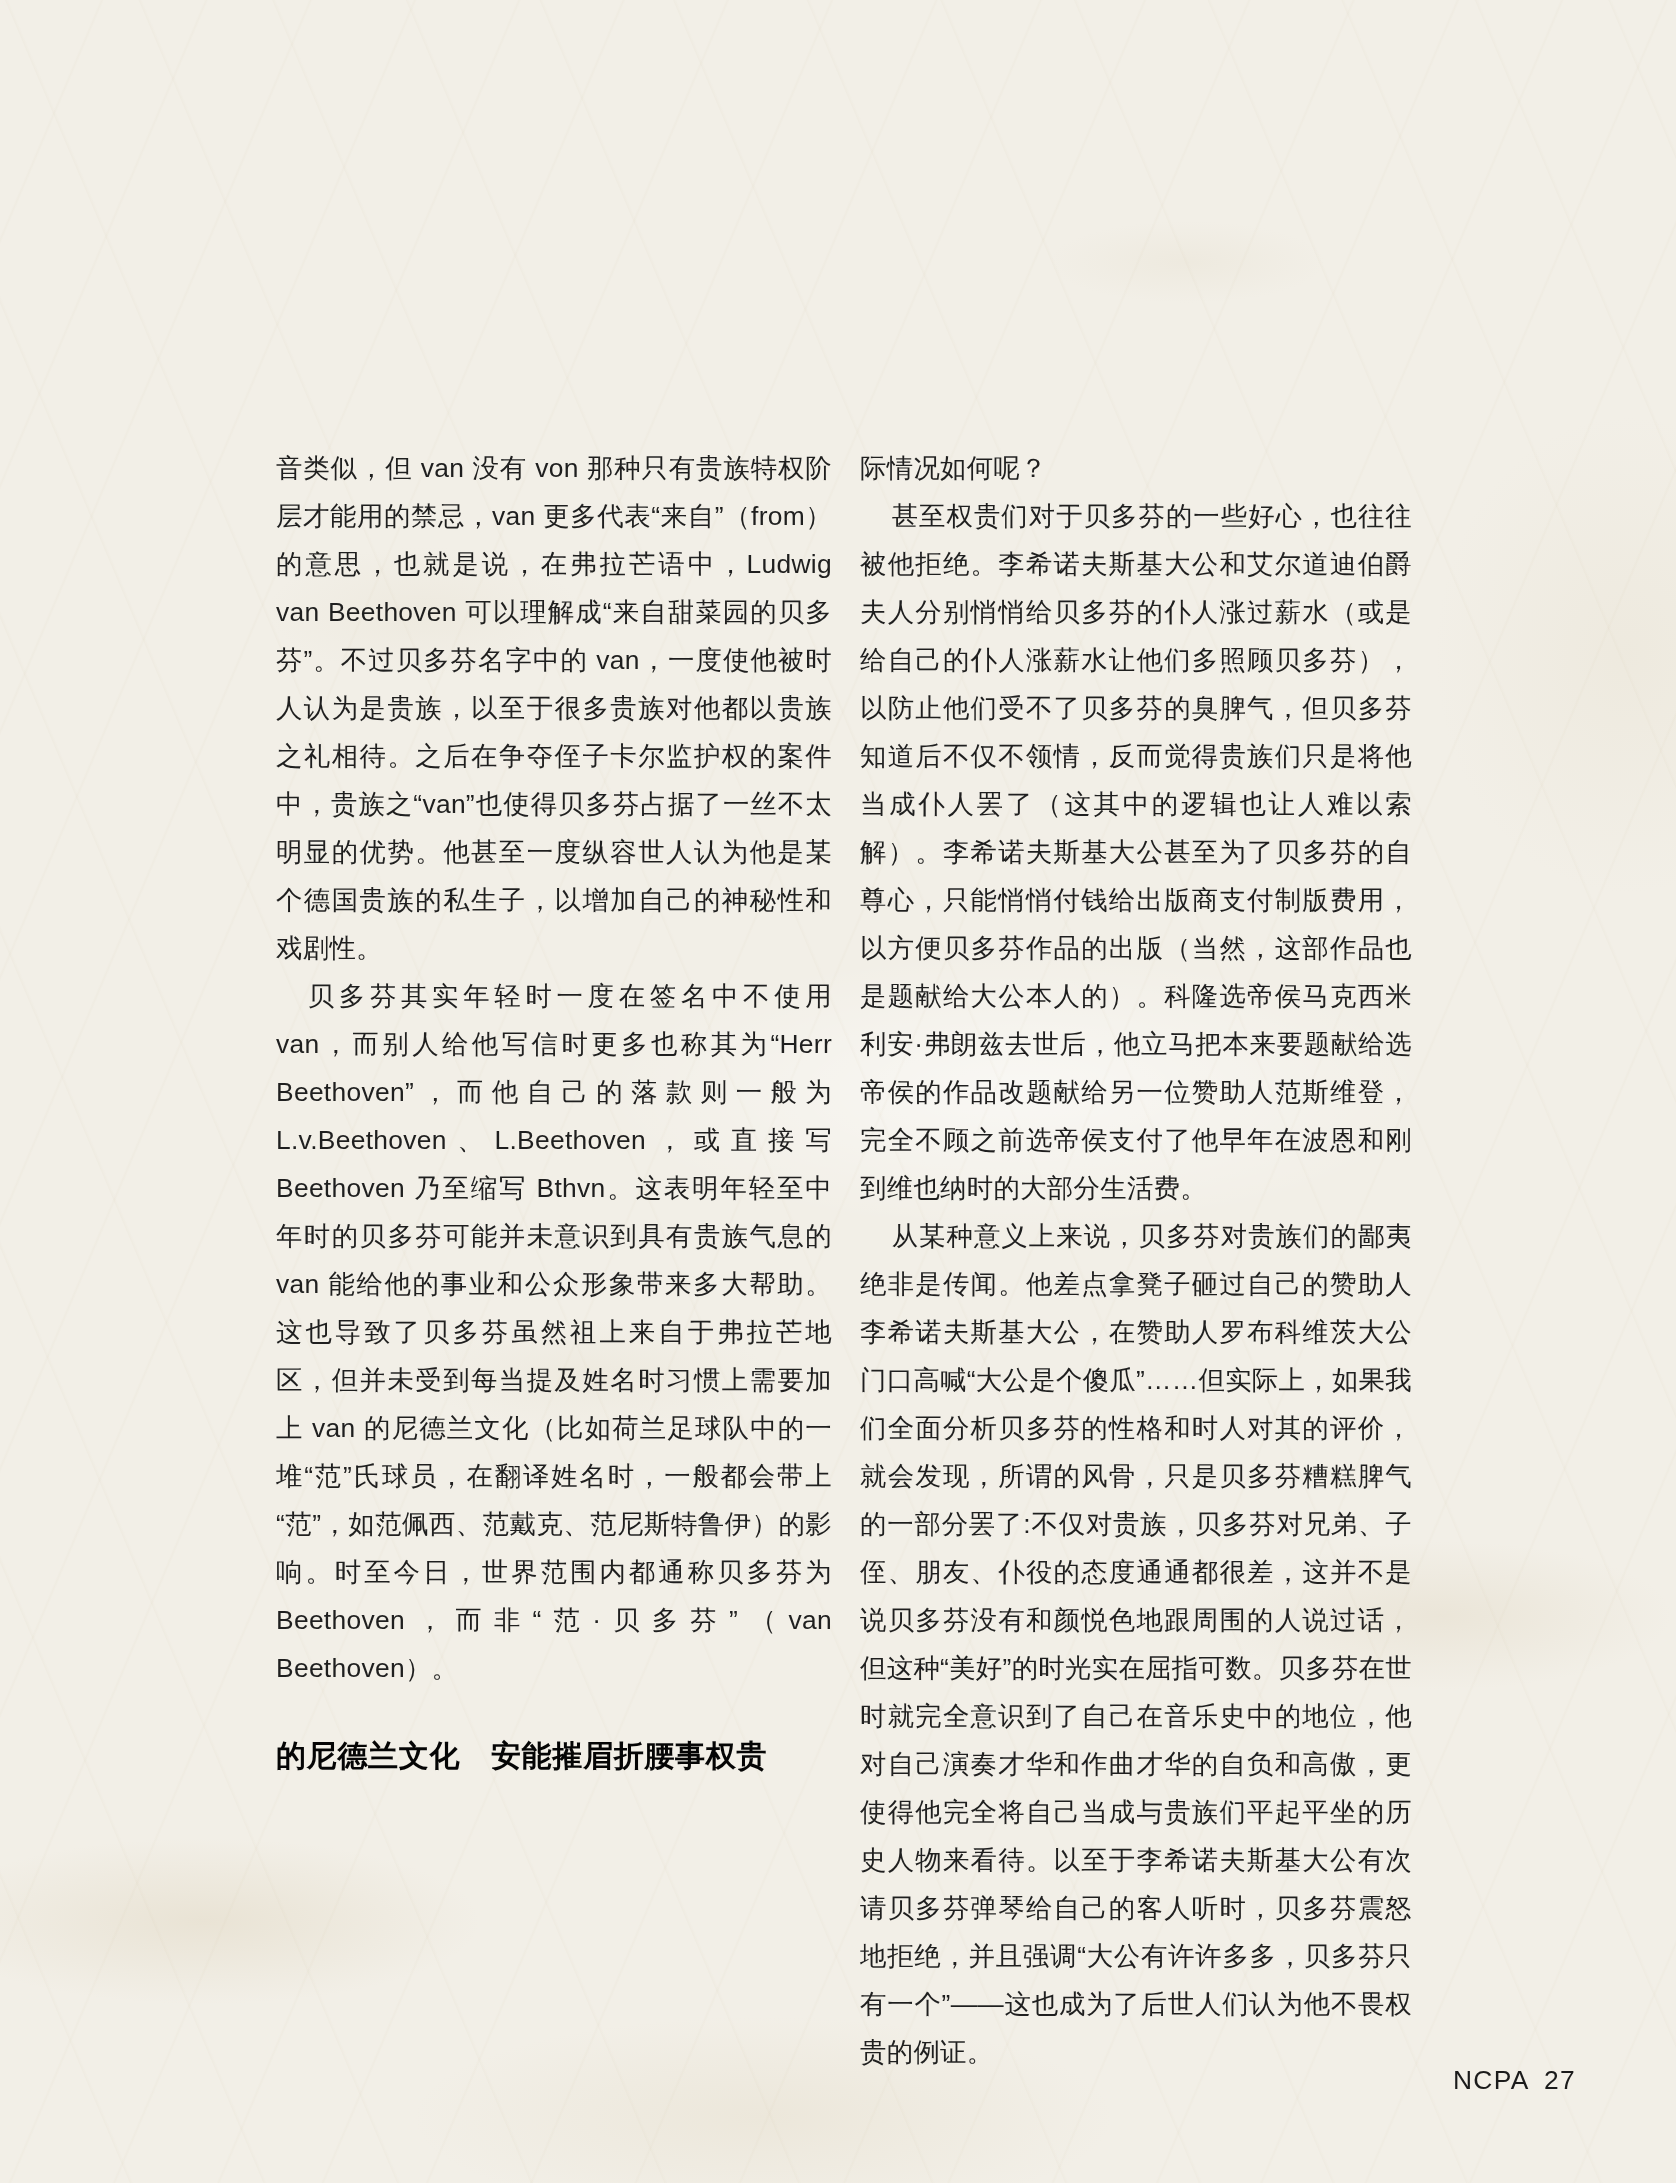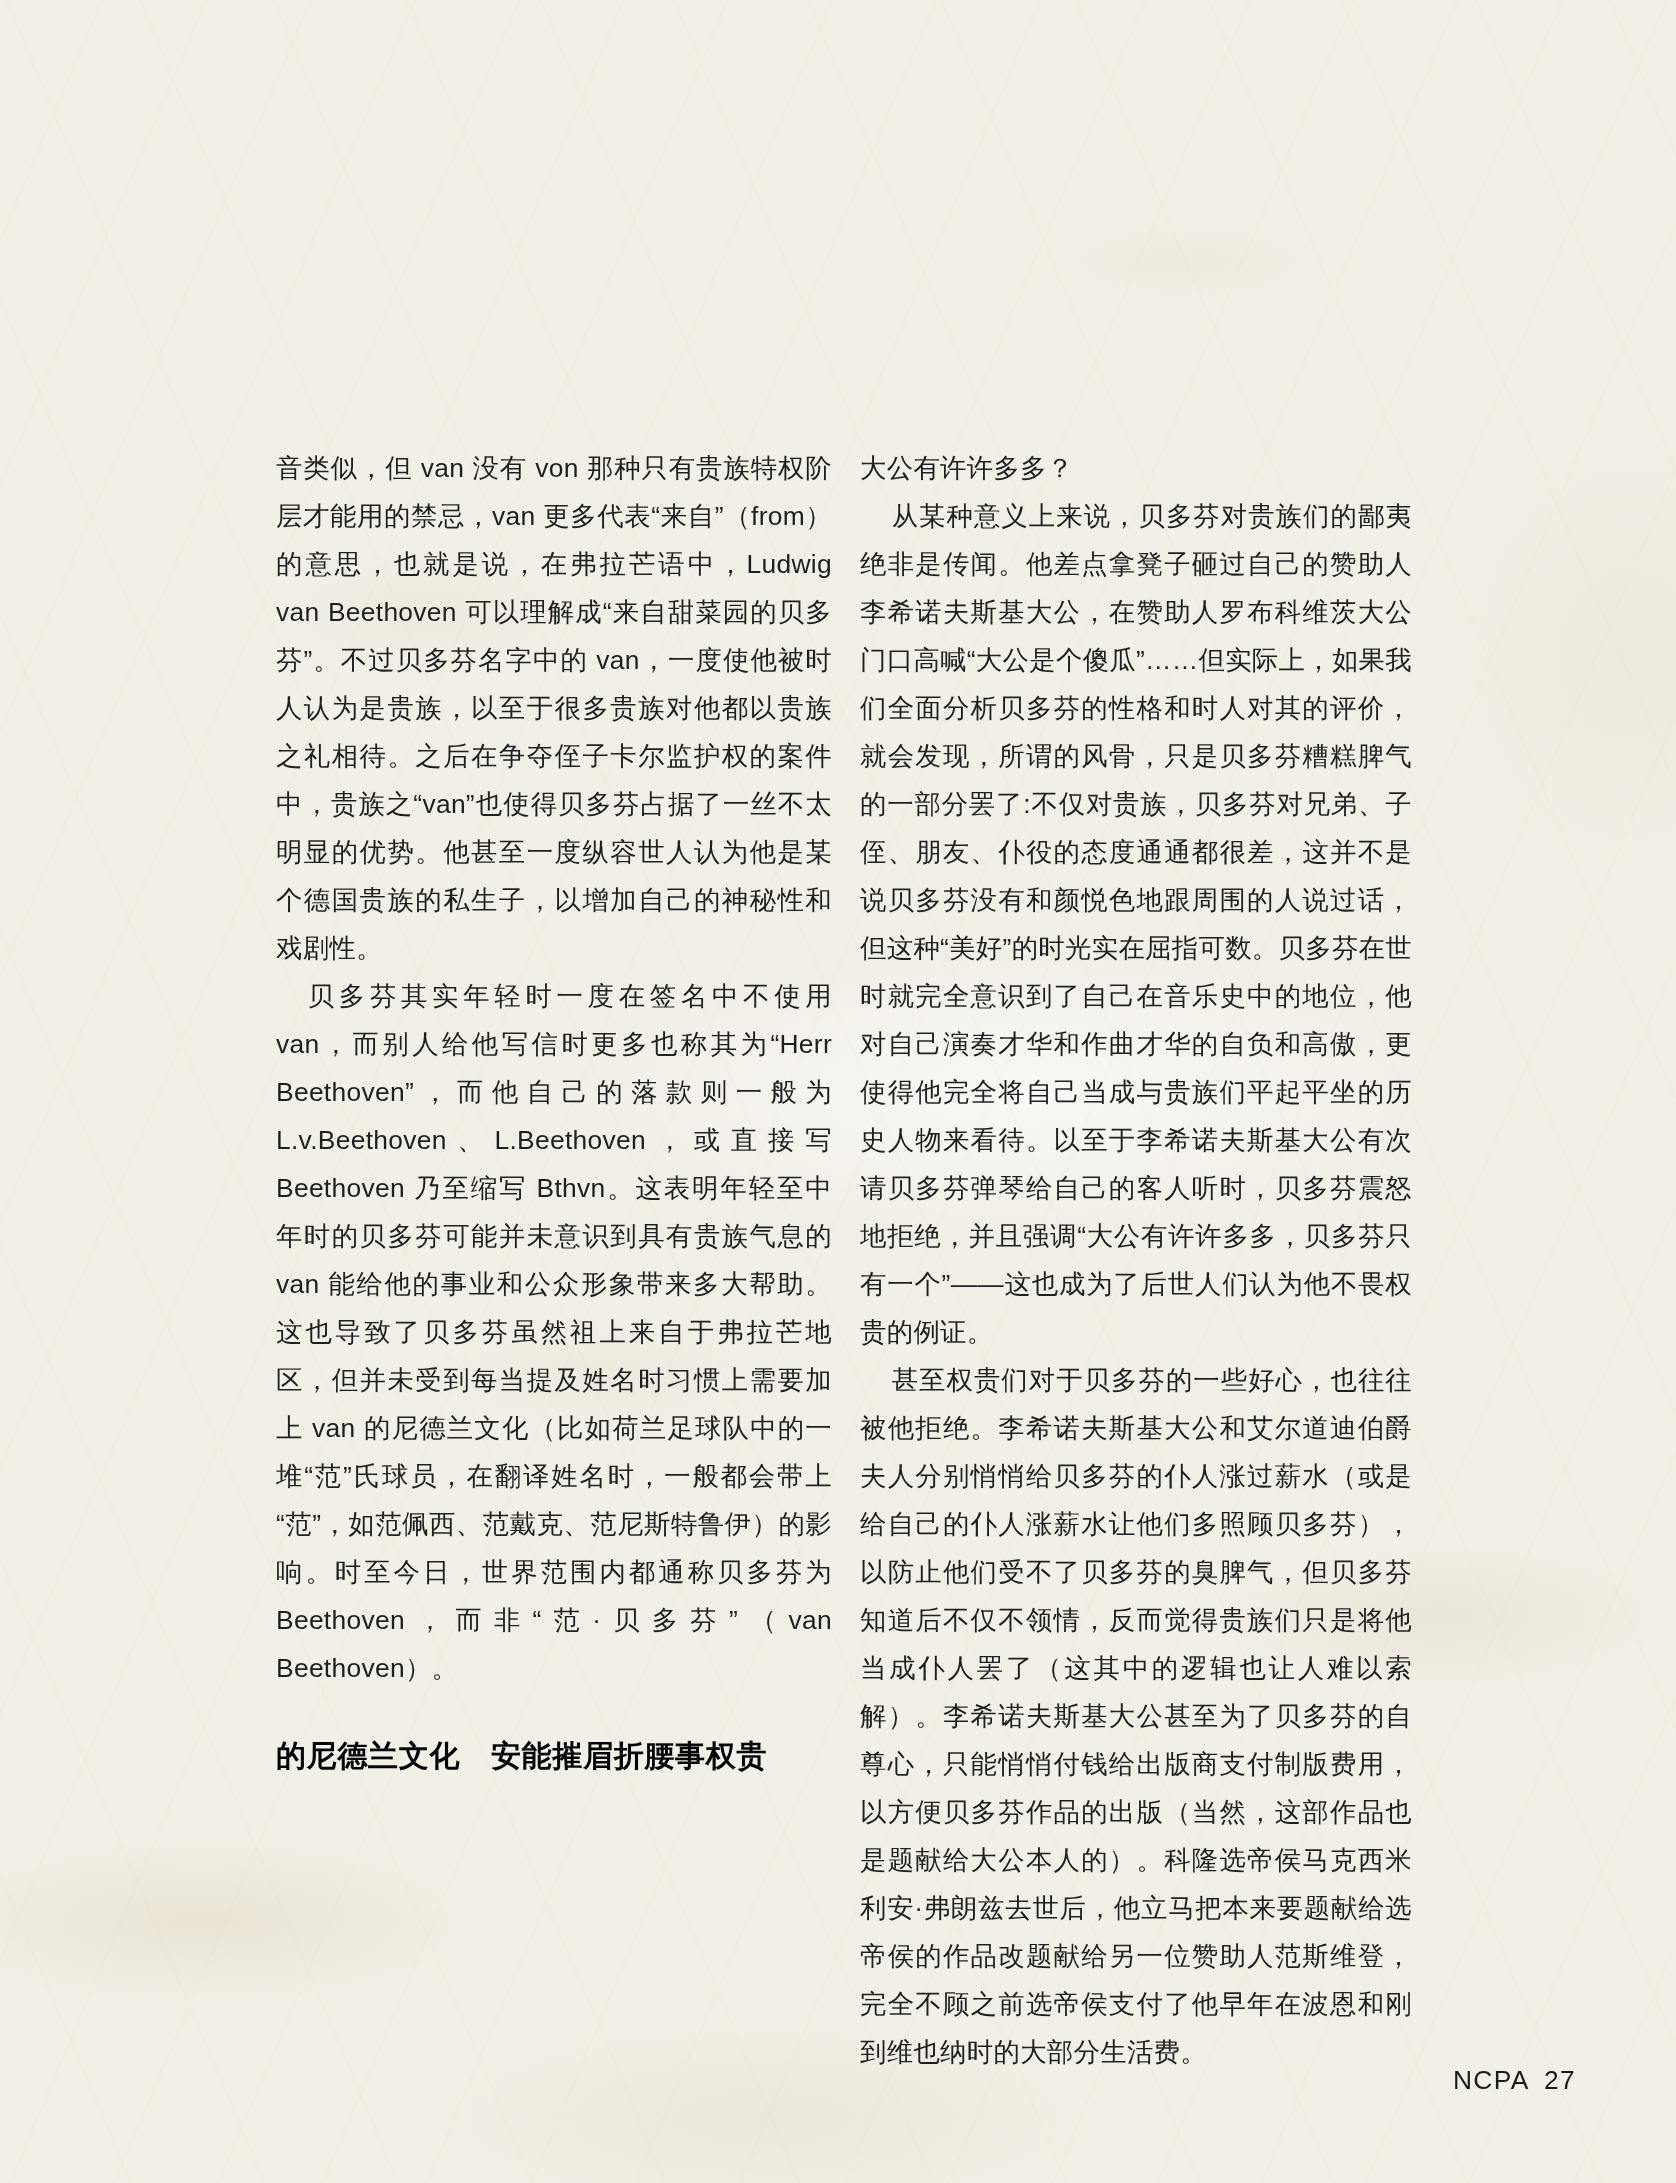--- a/index.html
+++ b/index.html
@@ -78,23 +78,23 @@
 
 <div class="page">
 
   <div class="column col-left">
     <p class="para">音类似，但 van 没有 von 那种只有贵族特权阶层才能用的禁忌，van 更多代表“来自”（from）的意思，也就是说，在弗拉芒语中，Ludwig van Beethoven 可以理解成“来自甜菜园的贝多芬”。不过贝多芬名字中的 van，一度使他被时人认为是贵族，以至于很多贵族对他都以贵族之礼相待。之后在争夺侄子卡尔监护权的案件中，贵族之“van”也使得贝多芬占据了一丝不太明显的优势。他甚至一度纵容世人认为他是某个德国贵族的私生子，以增加自己的神秘性和戏剧性。</p>
     <p class="para indent">贝多芬其实年轻时一度在签名中不使用 van，而别人给他写信时更多也称其为“Herr Beethoven”，而他自己的落款则一般为 L.v.Beethoven、L.Beethoven，或直接写 Beethoven 乃至缩写 Bthvn。这表明年轻至中年时的贝多芬可能并未意识到具有贵族气息的 van 能给他的事业和公众形象带来多大帮助。这也导致了贝多芬虽然祖上来自于弗拉芒地区，但并未受到每当提及姓名时习惯上需要加上 van 的尼德兰文化（比如荷兰足球队中的一堆“范”氏球员，在翻译姓名时，一般都会带上“范”，如范佩西、范戴克、范尼斯特鲁伊）的影响。时至今日，世界范围内都通称贝多芬为 Beethoven，而非“范·贝多芬”（van Beethoven）。</p>
     <h2 class="section-heading">的尼德兰文化　安能摧眉折腰事权贵</h2>
   </div>
 
   <div class="column col-right">
-    <p class="para">大公有许许多多？</p>
+    <p class="para">际情况如何呢？</p>
+    <p class="para indent">甚至权贵们对于贝多芬的一些好心，也往往被他拒绝。李希诺夫斯基大公和艾尔道迪伯爵夫人分别悄悄给贝多芬的仆人涨过薪水（或是给自己的仆人涨薪水让他们多照顾贝多芬），以防止他们受不了贝多芬的臭脾气，但贝多芬知道后不仅不领情，反而觉得贵族们只是将他当成仆人罢了（这其中的逻辑也让人难以索解）。李希诺夫斯基大公甚至为了贝多芬的自尊心，只能悄悄付钱给出版商支付制版费用，以方便贝多芬作品的出版（当然，这部作品也是题献给大公本人的）。科隆选帝侯马克西米利安·弗朗兹去世后，他立马把本来要题献给选帝侯的作品改题献给另一位赞助人范斯维登，完全不顾之前选帝侯支付了他早年在波恩和刚到维也纳时的大部分生活费。</p>
     <p class="para indent">从某种意义上来说，贝多芬对贵族们的鄙夷绝非是传闻。他差点拿凳子砸过自己的赞助人李希诺夫斯基大公，在赞助人罗布科维茨大公门口高喊“大公是个傻瓜”……但实际上，如果我们全面分析贝多芬的性格和时人对其的评价，就会发现，所谓的风骨，只是贝多芬糟糕脾气的一部分罢了:不仅对贵族，贝多芬对兄弟、子侄、朋友、仆役的态度通通都很差，这并不是说贝多芬没有和颜悦色地跟周围的人说过话，但这种“美好”的时光实在屈指可数。贝多芬在世时就完全意识到了自己在音乐史中的地位，他对自己演奏才华和作曲才华的自负和高傲，更使得他完全将自己当成与贵族们平起平坐的历史人物来看待。以至于李希诺夫斯基大公有次请贝多芬弹琴给自己的客人听时，贝多芬震怒地拒绝，并且强调“大公有许许多多，贝多芬只有一个”——这也成为了后世人们认为他不畏权贵的例证。</p>
-    <p class="para indent">甚至权贵们对于贝多芬的一些好心，也往往被他拒绝。李希诺夫斯基大公和艾尔道迪伯爵夫人分别悄悄给贝多芬的仆人涨过薪水（或是给自己的仆人涨薪水让他们多照顾贝多芬），以防止他们受不了贝多芬的臭脾气，但贝多芬知道后不仅不领情，反而觉得贵族们只是将他当成仆人罢了（这其中的逻辑也让人难以索解）。李希诺夫斯基大公甚至为了贝多芬的自尊心，只能悄悄付钱给出版商支付制版费用，以方便贝多芬作品的出版（当然，这部作品也是题献给大公本人的）。科隆选帝侯马克西米利安·弗朗兹去世后，他立马把本来要题献给选帝侯的作品改题献给另一位赞助人范斯维登，完全不顾之前选帝侯支付了他早年在波恩和刚到维也纳时的大部分生活费。</p>
   </div>
 
   <div class="footer">
     <span class="brand">NCPA</span><span>27</span>
   </div>
 
 </div>
 
 
 </body></html>

